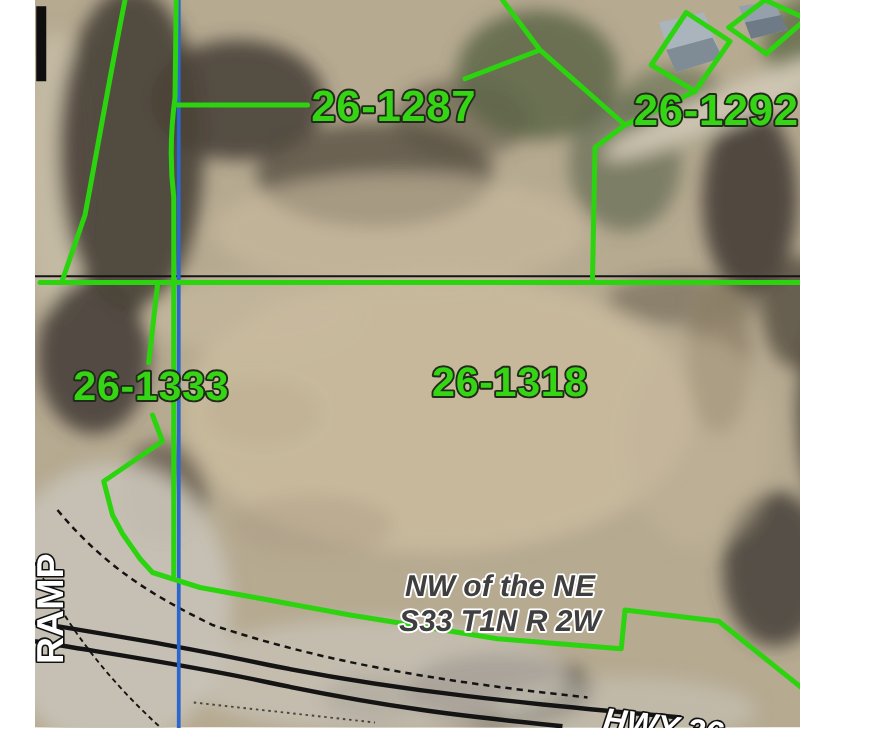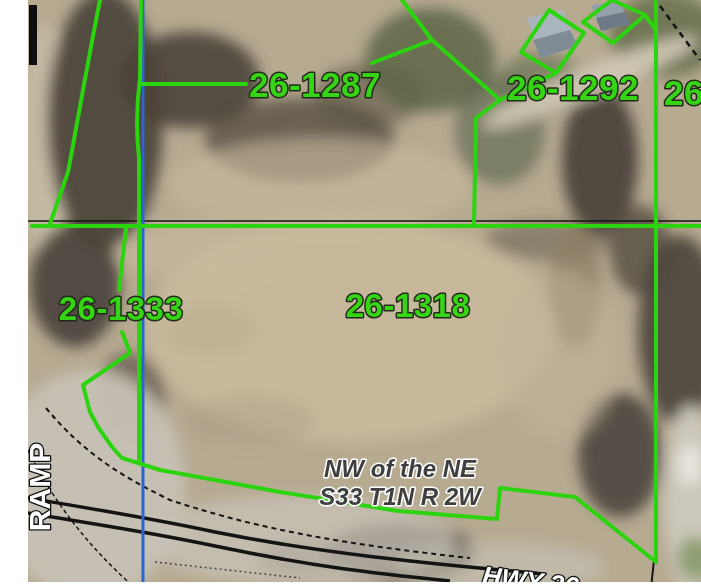--- a/index.html
+++ b/index.html
@@ -1,16 +1,16 @@
 <!DOCTYPE html>
 <html><head>
 <meta charset="utf-8">
 <style>
   html,body{margin:0;padding:0;background:#ffffff;}
-  .stage{position:relative;width:701px;height:588px;background:#ffffff;overflow:hidden;
+  .stage{position:relative;width:640px;height:588px;background:#ffffff;overflow:hidden;
          font-family:"Liberation Sans",sans-serif;}
   svg{display:block}
   .parcel-label{font-family:"Liberation Sans",sans-serif;font-weight:bold;font-size:35px;
     letter-spacing:0.5px;stroke:#232a1c;stroke-width:3px;paint-order:stroke;stroke-linejoin:round;}
   .parcel-label.small{font-size:33px;}
   .section-note{font-family:"Liberation Sans",sans-serif;font-weight:bold;font-style:italic;
     font-size:24px;stroke:#ffffff;stroke-width:3px;paint-order:stroke;stroke-linejoin:round;}
   .road-label{font-family:"Liberation Sans",sans-serif;font-weight:bold;
     stroke:#111111;stroke-width:2.6px;paint-order:stroke;stroke-linejoin:round;}
   .greenline{fill:none;stroke-linejoin:round;stroke-linecap:round;}

